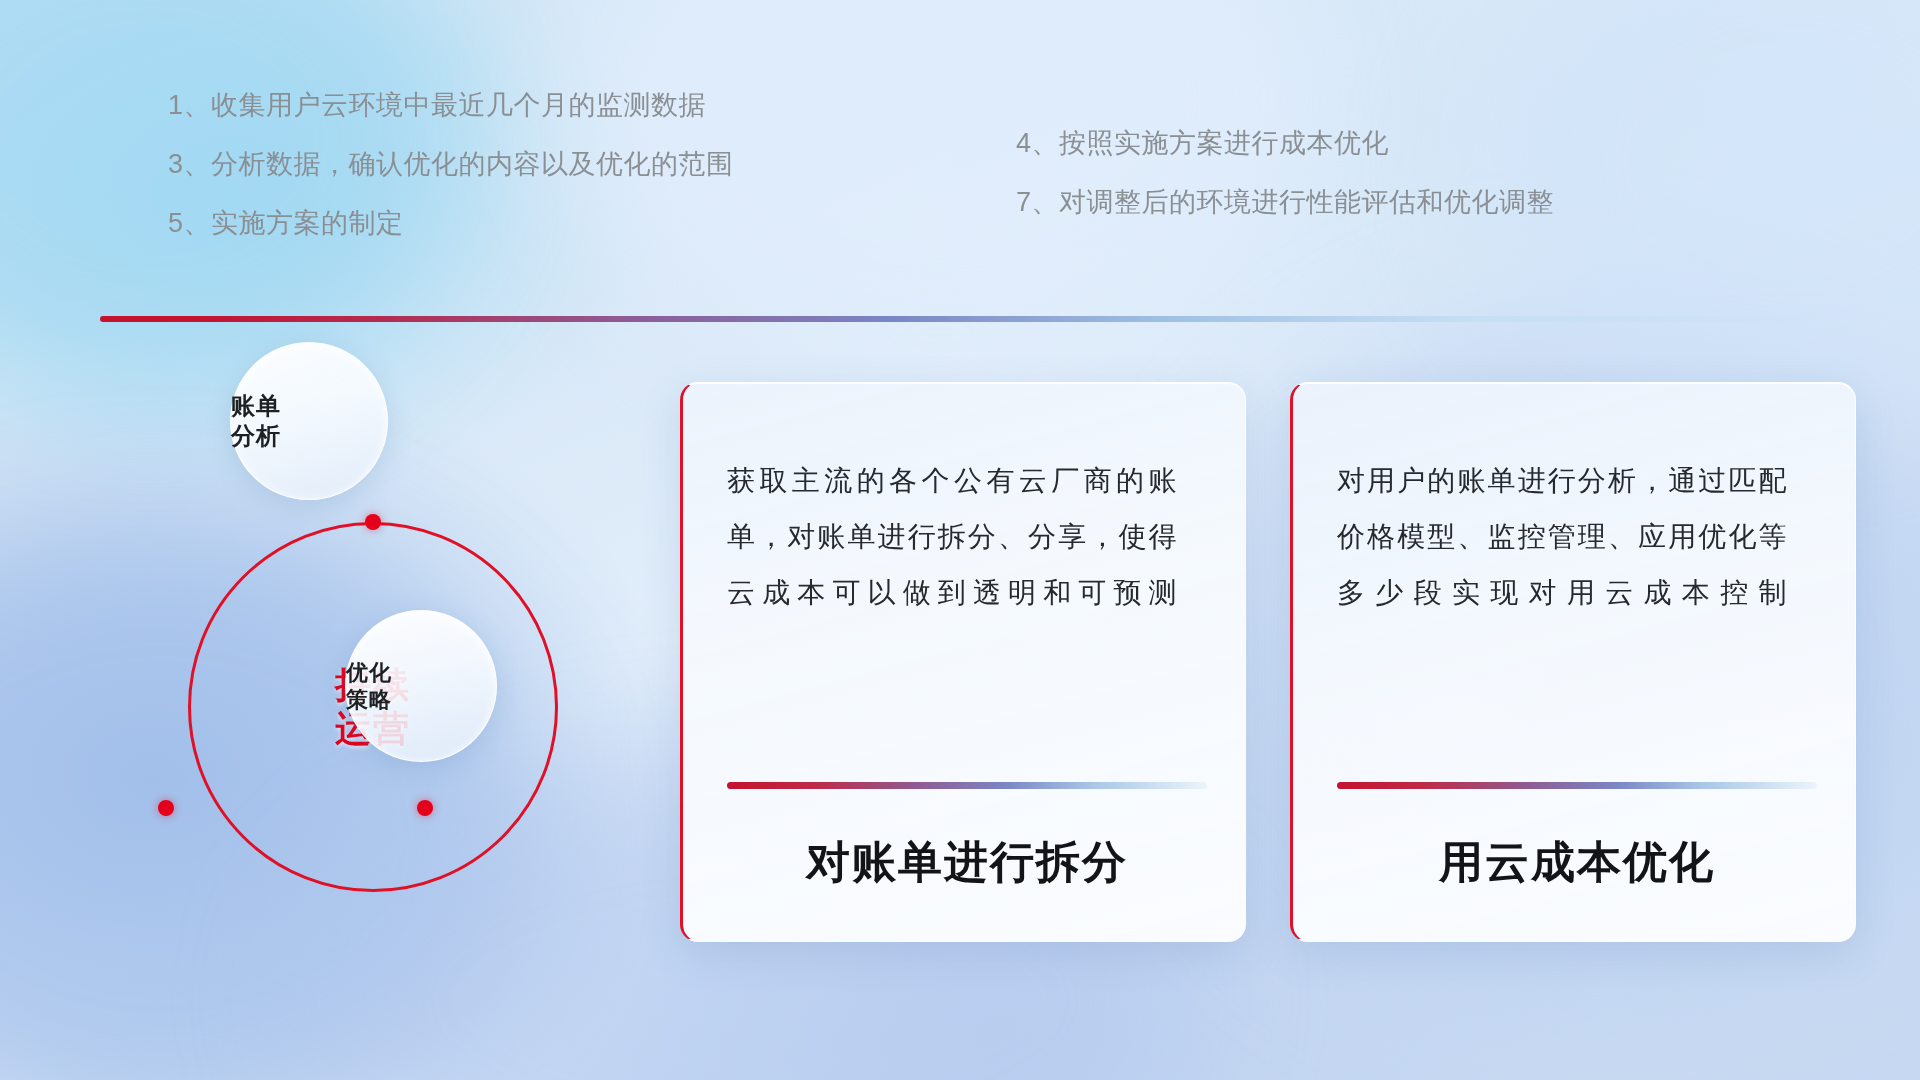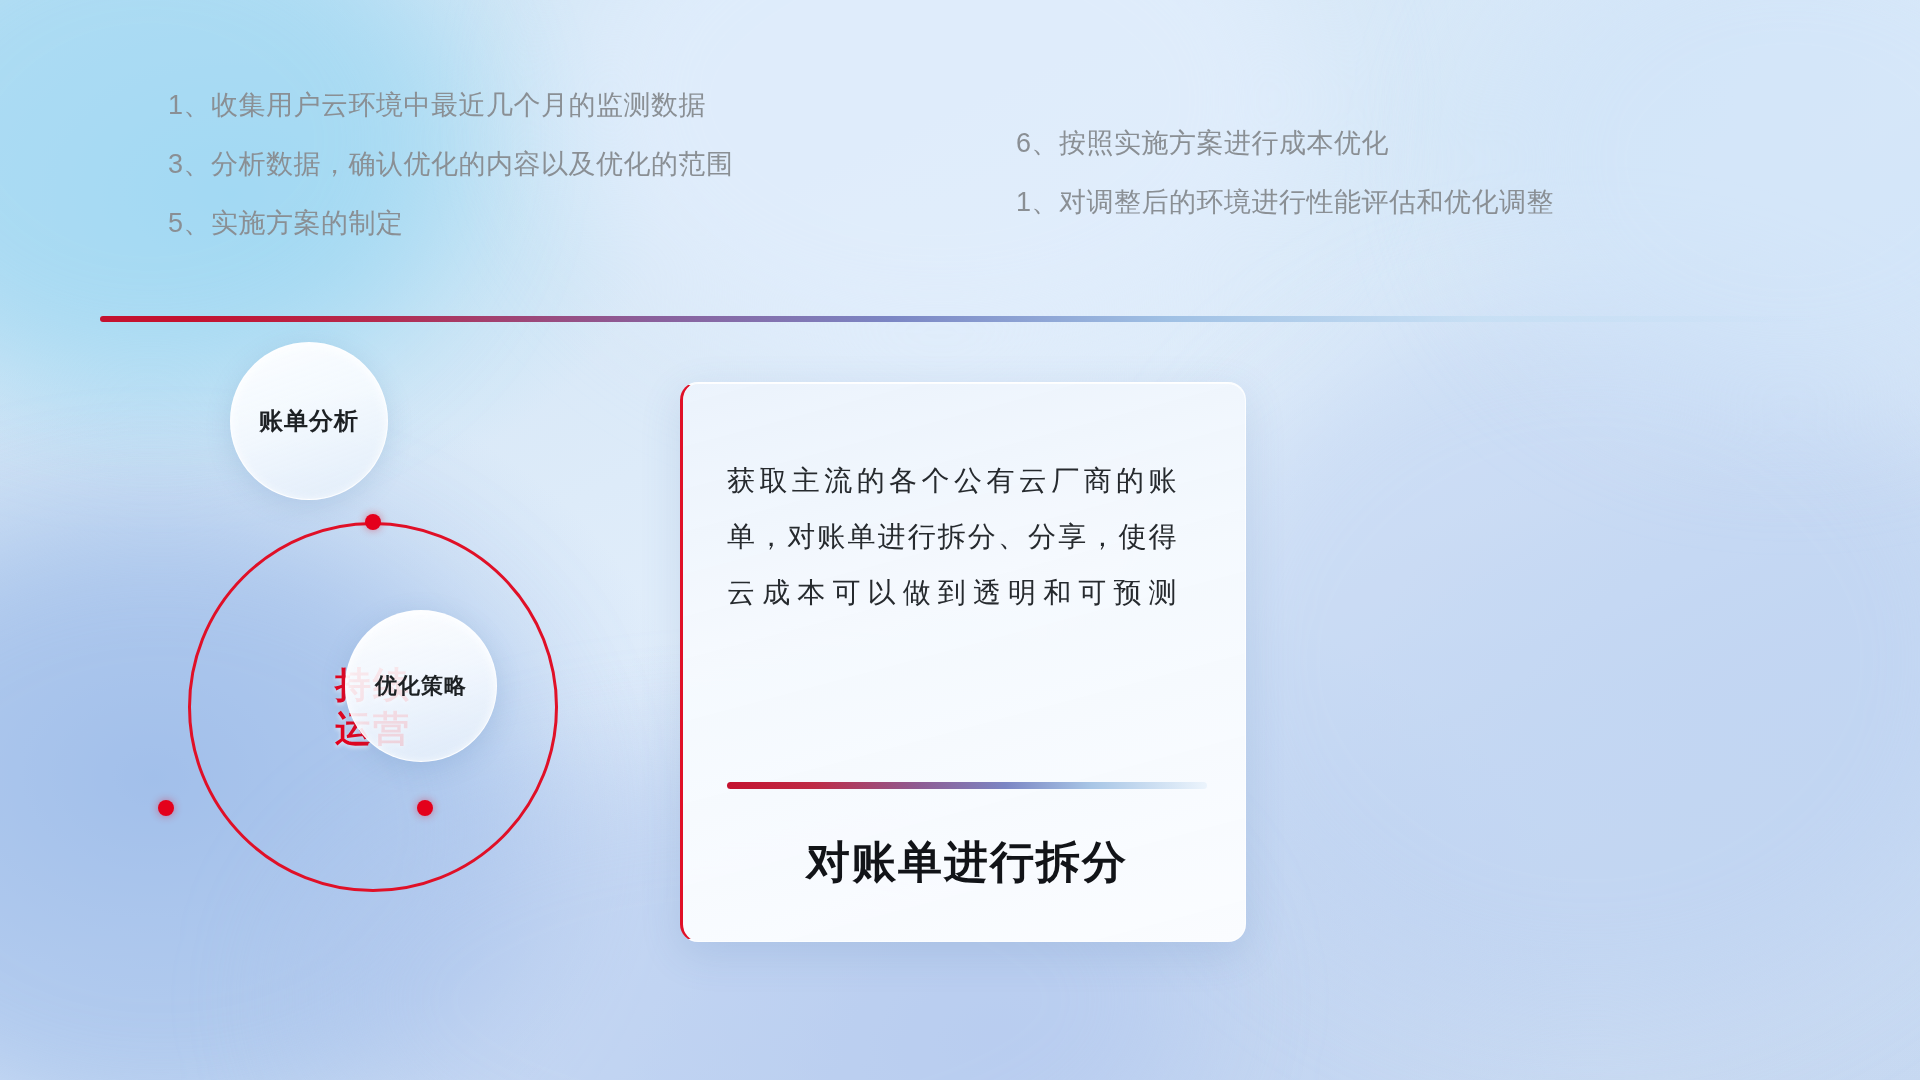--- a/index.html
+++ b/index.html
@@ -59,21 +59,21 @@
     display:flex; flex-direction:column; align-items:center; justify-content:center;
     color:#e4001b; font-weight:bold; font-size:36px; line-height:1.22;
     letter-spacing:2px;
     text-shadow:0 2px 4px rgba(255,255,255,0.65);
   }
   .bubble {
     position:absolute; border-radius:50%;
     background:linear-gradient(160deg,rgba(255,255,255,0.96) 0%,rgba(248,251,255,0.90) 45%,rgba(229,239,250,0.82) 100%);
     border:1.5px solid rgba(255,255,255,0.92);
     box-shadow:0 6px 26px rgba(80,120,170,0.18), inset 0 2px 10px rgba(255,255,255,0.9);
-    display:flex; flex-direction:row; align-items:center; justify-content:center;
+    display:flex; flex-direction:column; align-items:flex-start; justify-content:center;
     color:#1d2124; font-weight:bold; line-height:1.25; letter-spacing:1px;
   }
   .bubble-top    { left:130px; top:-8px;  width:158px; height:158px; font-size:24px; }
   .bubble-left   { left:5px;   top:260px; width:152px; height:152px; font-size:22px; }
   .bubble-right  { left:245px; top:260px; width:152px; height:152px; font-size:22px; }
   .node-dot {
     position:absolute; width:16px; height:16px; border-radius:50%;
     background:#e4001b; box-shadow:0 0 8px rgba(228,0,27,0.45);
   }
   .dot-top   { left:265px; top:164px; }
@@ -118,22 +118,22 @@
 
 <div class="stage">
 
   <div class="header-list">
     <div class="col col-left">
       <div class="list-item">1、收集用户云环境中最近几个月的监测数据</div>
       <div class="list-item">3、分析数据，确认优化的内容以及优化的范围</div>
       <div class="list-item">5、实施方案的制定</div>
     </div>
     <div class="col col-right">
-      <div class="list-item">6、按照实施方案进行成本优化</div>
-      <div class="list-item">1、对调整后的环境进行性能评估和优化调整</div>
+      <div class="list-item">4、按照实施方案进行成本优化</div>
+      <div class="list-item">7、对调整后的环境进行性能评估和优化调整</div>
     </div>
   </div>
 
   <div class="divider"></div>
 
   <div class="diagram">
     <div class="big-ring"></div>
     <div class="center-label">
       <span>持续</span>
       <span>运营</span>
@@ -152,14 +152,19 @@
     <div class="node-dot dot-left"></div>
     <div class="node-dot dot-right"></div>
   </div>
 
   <div class="card card-1">
     <div class="card-body">获取主流的各个公有云厂商的账单，对账单进行拆分、分享，使得云成本可以做到透明和可预测</div>
     <div class="card-rule"></div>
     <div class="card-title">对账单进行拆分</div>
   </div>
 
+  <div class="card card-2">
+    <div class="card-body">对用户的账单进行分析，通过匹配价格模型、监控管理、应用优化等多少段实现对用云成本控制</div>
+    <div class="card-rule"></div>
+    <div class="card-title">用云成本优化</div>
+  </div>
 
 </div>
 
 </body></html>

